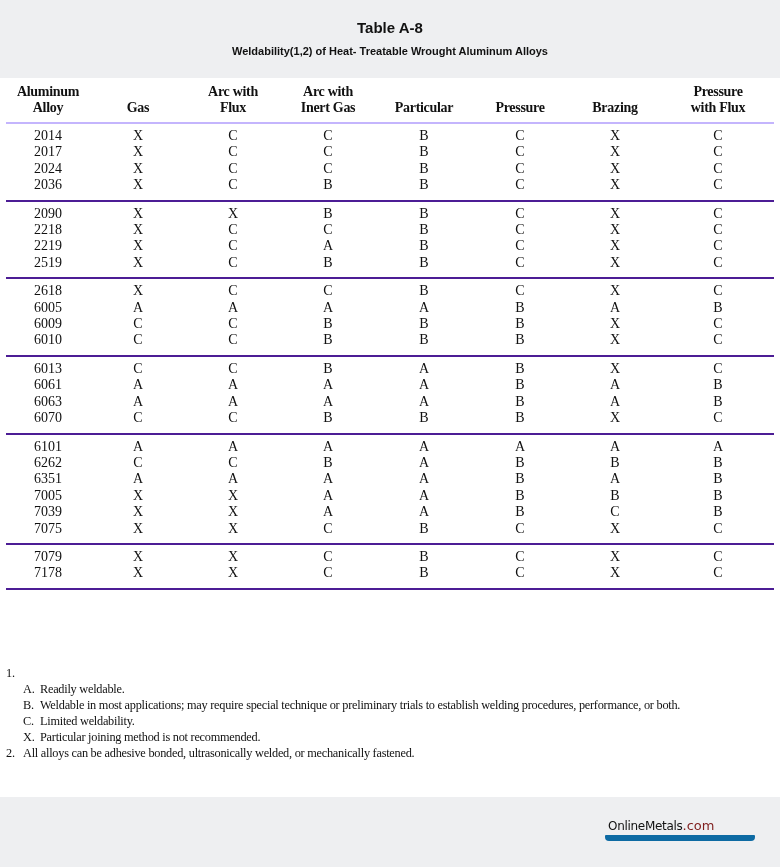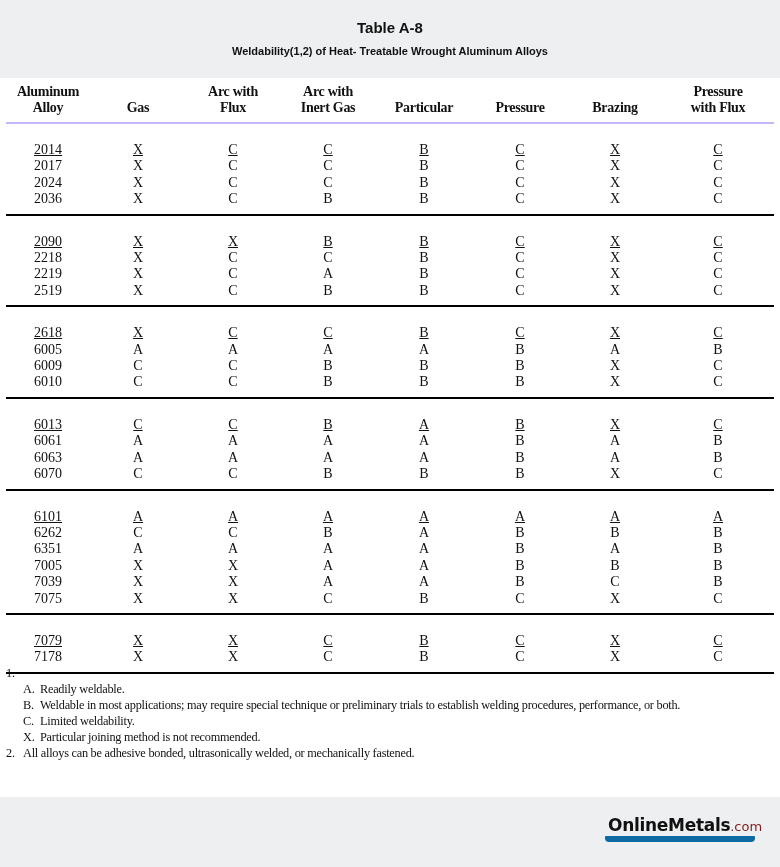--- a/index.html
+++ b/index.html
@@ -42,22 +42,22 @@
     text-align: center;
     border-bottom: 2px solid #c4b5fd;
     letter-spacing: -0.3px;
   }
   table.weld td {
     text-align: center;
     line-height: 16.4px;
     padding: 0;
   }
   table.weld td.alloy { text-align: center; }
-  tr.grp-first td { padding-top: 18px; text-decoration: underline; }
-  tr.grp-last td { padding-bottom: 6px; border-bottom: 2px solid #000000; }
+  tr.grp-first td { padding-top: 4px; }
+  tr.grp-last td { padding-bottom: 6px; border-bottom: 2px solid #4c1d95; }
   col.c0 { width: 84px; }
   col.c1 { width: 96px; }
   col.c2 { width: 94px; }
   col.c3 { width: 96px; }
   col.c4 { width: 96px; }
   col.c5 { width: 96px; }
   col.c6 { width: 94px; }
   col.c7 { width: 112px; }
   .notes {
     position: absolute; left: 6px; top: 587px; width: 770px;
@@ -68,21 +68,21 @@
     color: #111;
   }
   .note { display: flex; }
   .note .num { width: 17px; flex: none; }
   .sub { display: flex; padding-left: 17px; }
   .sub .lt { width: 17px; flex: none; }
   .logo {
     position: absolute; left: 608px; top: 815px;
     font-family: "DejaVu Sans", sans-serif;
   }
-  .logo .brand { font-size: 17px; font-weight: bold; color: #111; letter-spacing: -0.3px; margin-top: 48px; }
+  .logo .brand { font-size: 12px; font-weight: normal; color: #111; letter-spacing: -0.3px; margin-top: 48px; }
   .logo .tld { font-size: 13px; color: #7f1d1d; }
   .logo .bar {
     margin-top: 1px;
     width: 150px; height: 6px;
     background: #0d6aa3;
     border-radius: 1px 1px 4px 4px;
     margin-left: -3px;
   }
 </style>
 </head>

